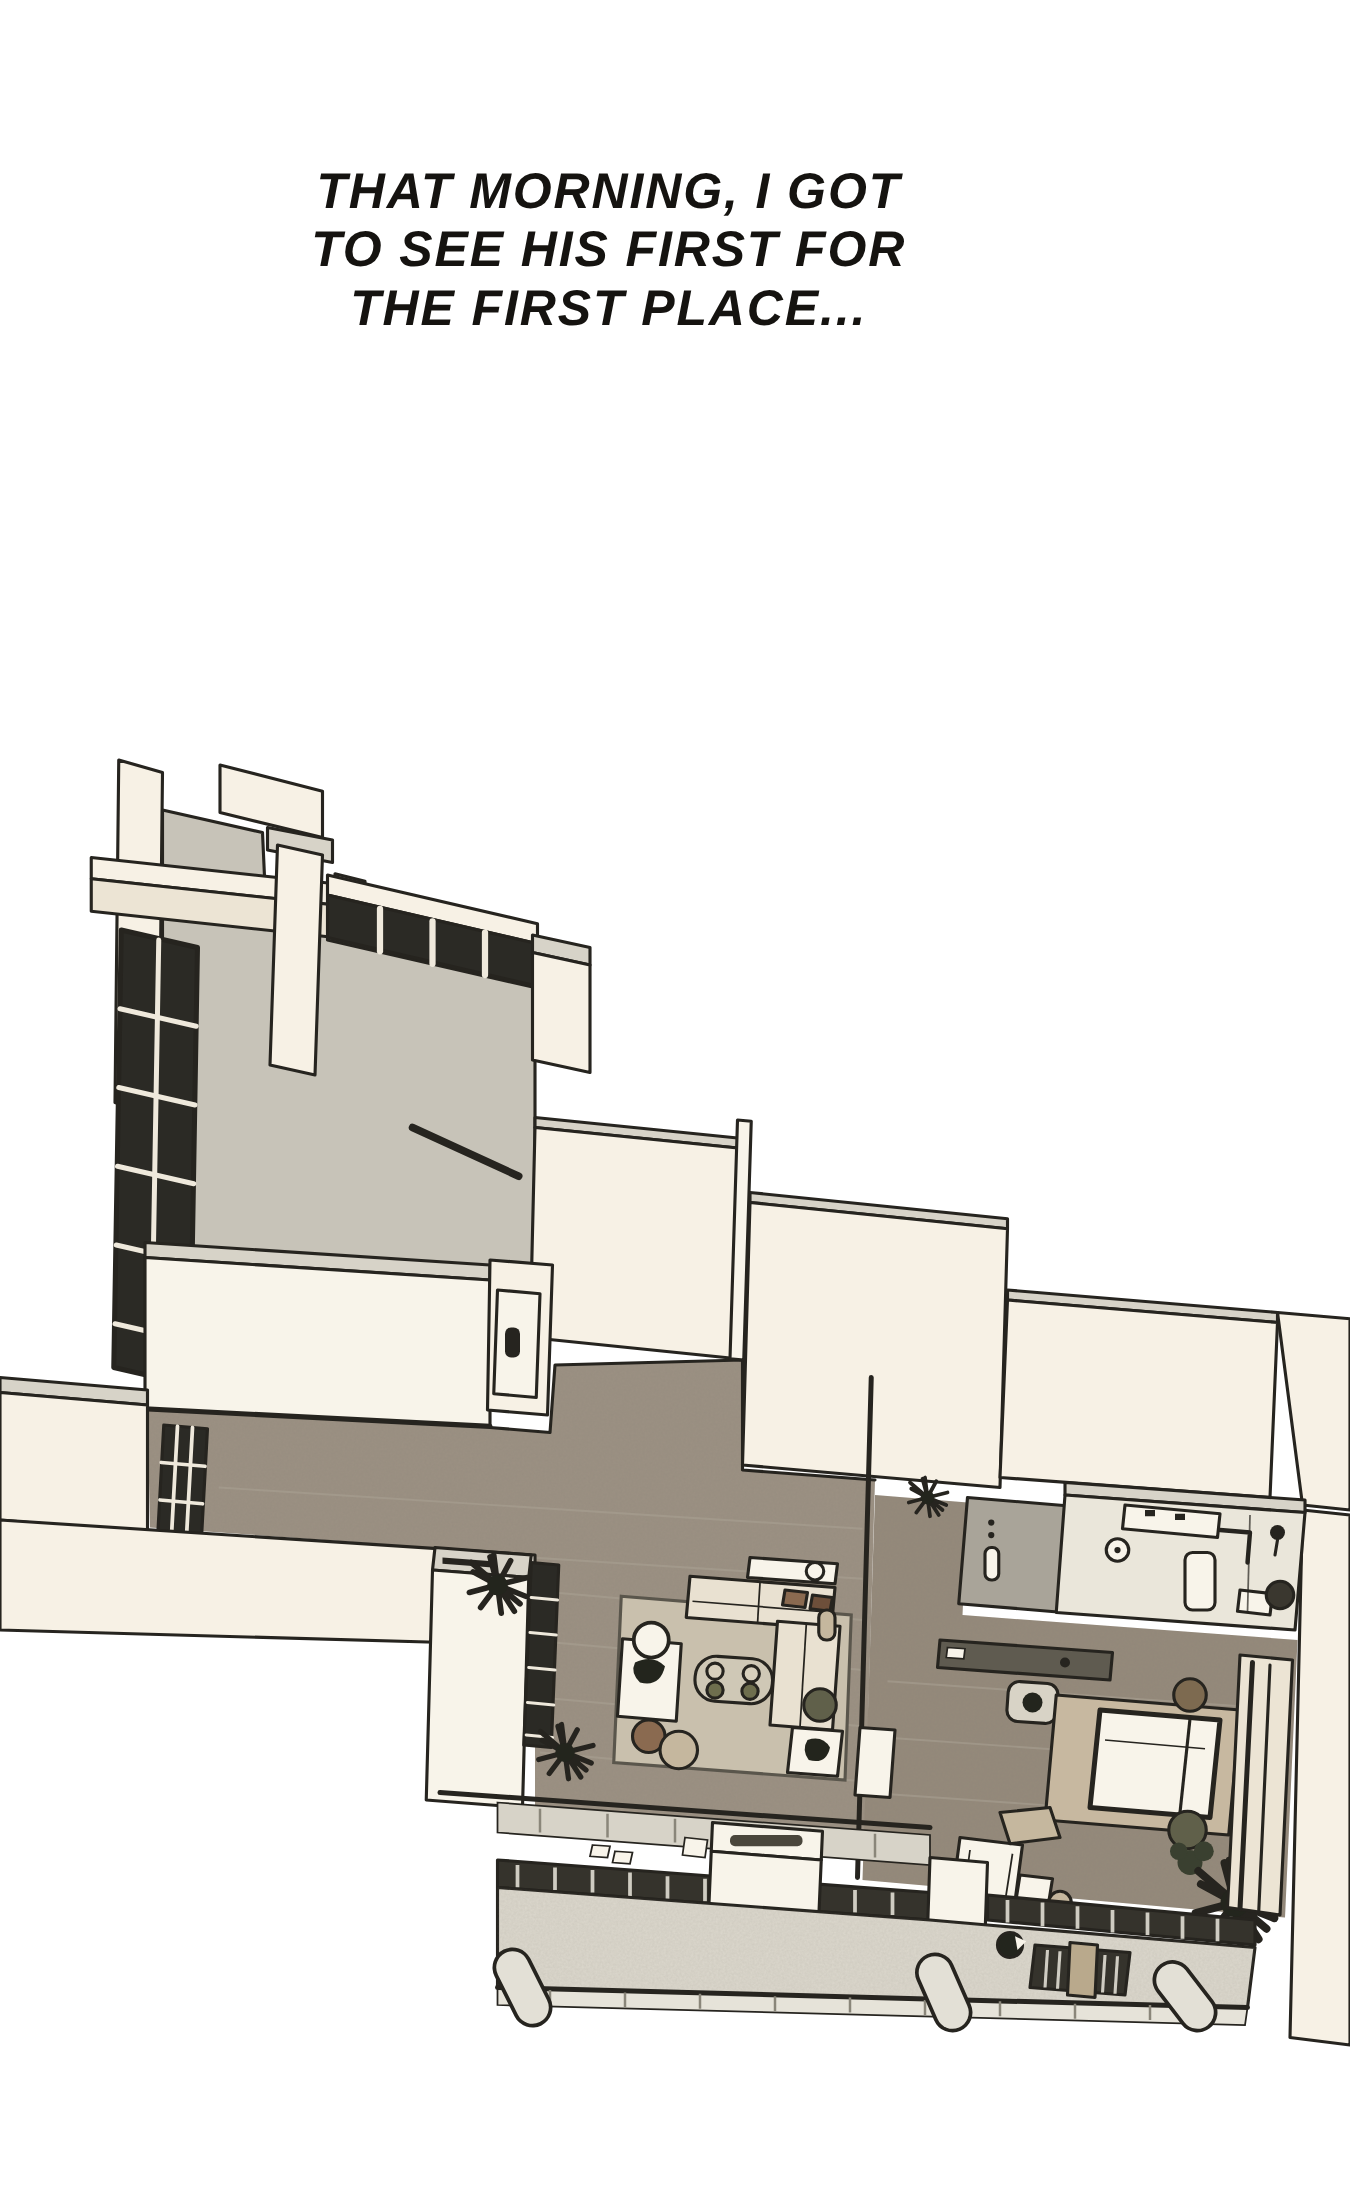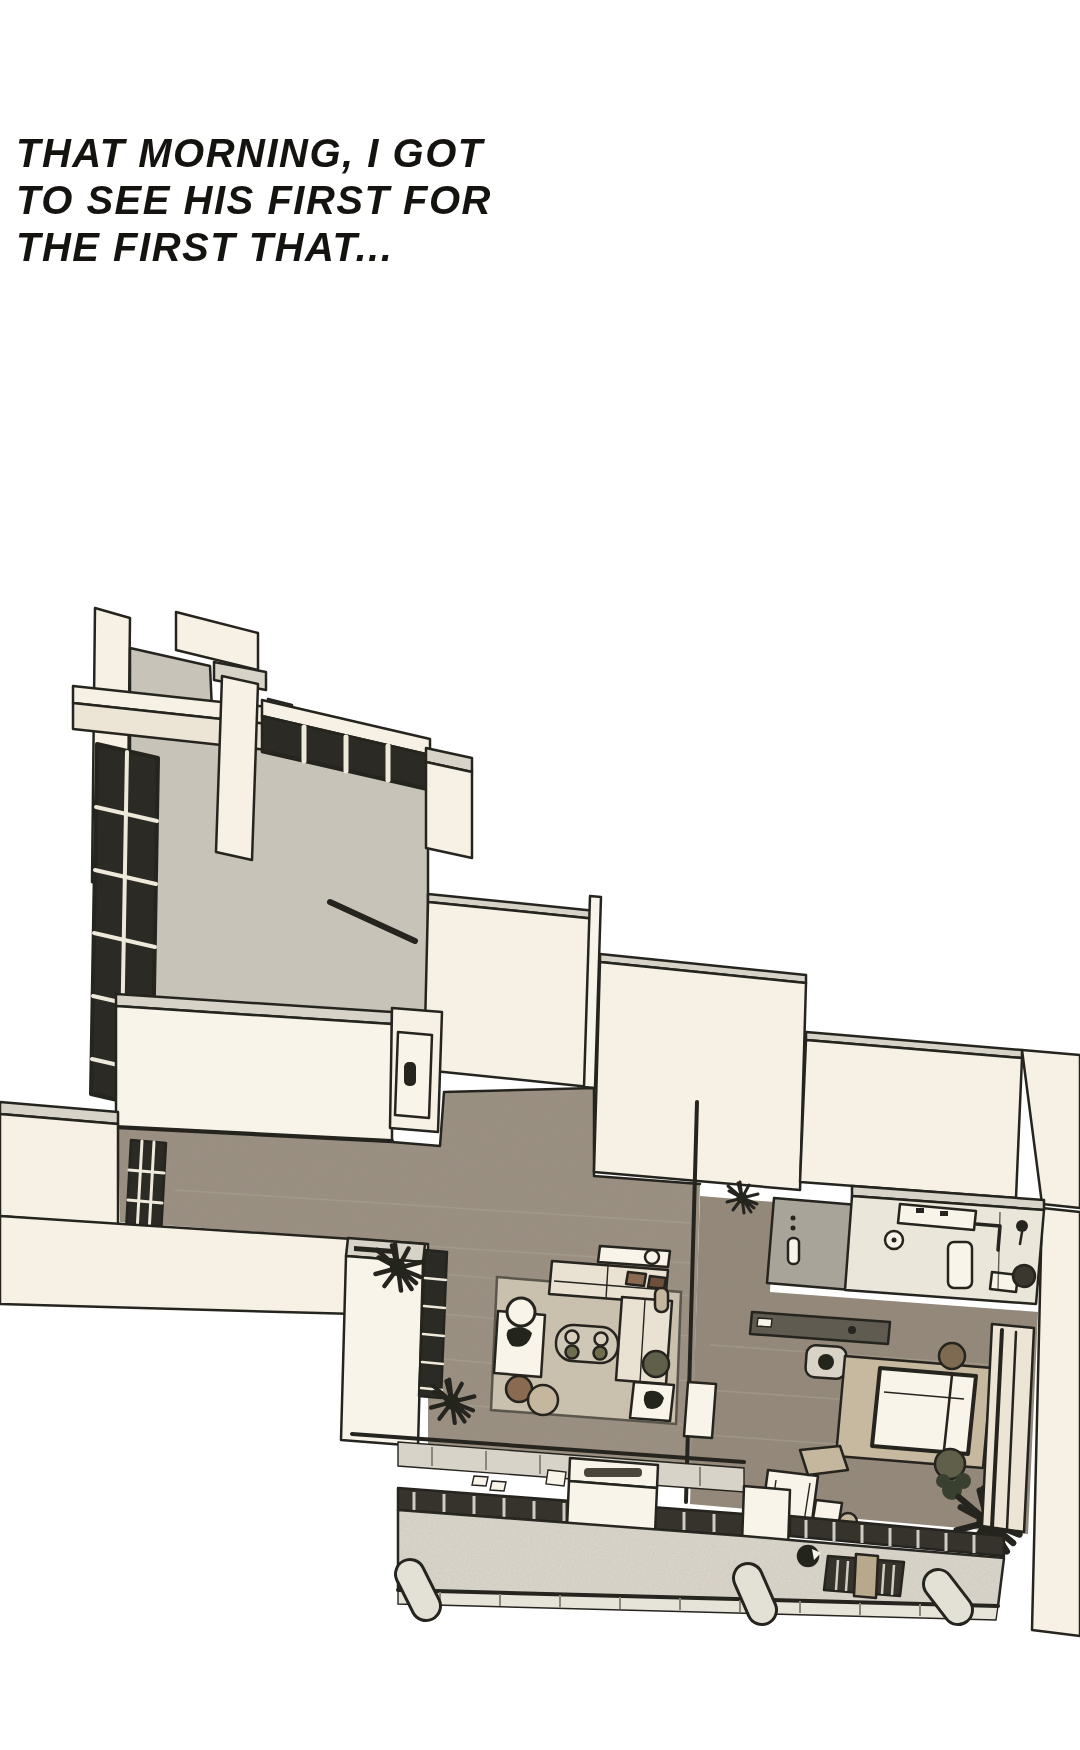--- a/index.html
+++ b/index.html
@@ -1,19 +1,19 @@
 <!DOCTYPE html>
 <html style="--c-background: #ffffff; --c-caption_ink: #151310; --c-ink: #26241f; --c-wall_cream: #f7f1e5; --c-wall_cream_shade: #ece4d4; --c-wall_cap: #d7d3c8; --c-wall_gray: #c7c3b8; --c-wall_gray_dark: #a9a499; --c-window_dark: #2b2a25; --c-pane_light: #efe9dc; --c-floor_wood: #9c9183; --c-floor_wood_dark: #958a7b; --c-rug: #c9c0ad; --c-rug_tan: #c7b8a0; --c-tile: #eae6da; --c-deck: #dcd8cd; --c-deck_edge: #e6e3d9; --c-furniture_white: #f8f4ea; --c-sofa_cream: #e9e1d1; --c-desk_gray: #5f5b50; --c-rail_dark: #35332c; --c-slat_light: #cfccc2; --c-brown: #8a6a50; --c-brown_dark: #6d4f3a; --c-tan: #c5b79e; --c-olive: #60604a; --c-olive_light: #6e6e4e; --c-stool_wood: #7d6a50; --c-plant_dark: #23251d; --c-leaf_green: #3a4030;"><head>
 <meta charset="utf-8">
 <style>
   html,body{margin:0;padding:0;background:#fff;}
   #page{position:relative;width:1080px;height:1750px;background:var(--c-background,#fff);overflow:hidden;font-family:"Liberation Sans",sans-serif;}
-  .caption{position:absolute;top:130px;left:0;width:974px;
+  .caption{position:absolute;top:130px;left:0;width:974px;text-align:center;
     font-family:"Liberation Sans",sans-serif;font-weight:bold;font-style:italic;
-    font-size:40px;line-height:1.17;letter-spacing:1.5px;color:var(--c-caption_ink,#151310);margin-left:16px;}
+    font-size:40px;line-height:1.17;letter-spacing:1.5px;color:var(--c-caption_ink,#151310);}
   svg{position:absolute;left:0;top:0;}
   
   .cream{fill:var(--c-wall_cream);} .cream2{fill:var(--c-wall_cream_shade);}
   .cap{fill:var(--c-wall_cap);} .gray{fill:var(--c-wall_gray);} .gray2{fill:var(--c-wall_gray_dark);}
   .wdark{fill:var(--c-window_dark);} .floor{fill:var(--c-floor_wood);} .floor2{fill:var(--c-floor_wood_dark);}
   .rug{fill:var(--c-rug);} .rug2{fill:var(--c-rug_tan);} .tile{fill:var(--c-tile);}
   .deck{fill:var(--c-deck);} .deckE{fill:var(--c-deck_edge);}
   .white{fill:var(--c-furniture_white);} .sofa{fill:var(--c-sofa_cream);}
   .desk{fill:var(--c-desk_gray);} .rail{fill:var(--c-rail_dark);}
   .brown{fill:var(--c-brown);} .brownD{fill:var(--c-brown_dark);} .tan{fill:var(--c-tan);}
@@ -30,21 +30,21 @@
   .nf{fill:none;}
 </style>
 </head>
 <body>
 
 <div id="page">
 
   <div class="caption">
     <div>THAT MORNING, I GOT</div>
     <div>TO SEE HIS FIRST FOR</div>
-    <div>THE FIRST THAT...</div>
+    <div>THE FIRST PLACE...</div>
   </div>
 
   <svg width="1080" height="1750" viewBox="0 0 1080 1750">
     <defs>
       <g id="plant-spiky">
         <path class="nf o" style="stroke-width:3" d="M0 0L16 -4M0 0L12 10M0 0L2 15M0 0L-9 12M0 0L-15 4M0 0L-13 -7M0 0L-4 -15M0 0L7 -13M0 0L15 6M0 0L-2 -16M0 0L9 14M0 0L-14 -12"></path>
         <circle class="plant" r="5.5"></circle>
       </g>
       <filter id="grain" x="-5%" y="-5%" width="110%" height="110%">
         <feTurbulence type="fractalNoise" baseFrequency="0.55" numOctaves="2" stitchTiles="stitch" result="n"></feTurbulence>

